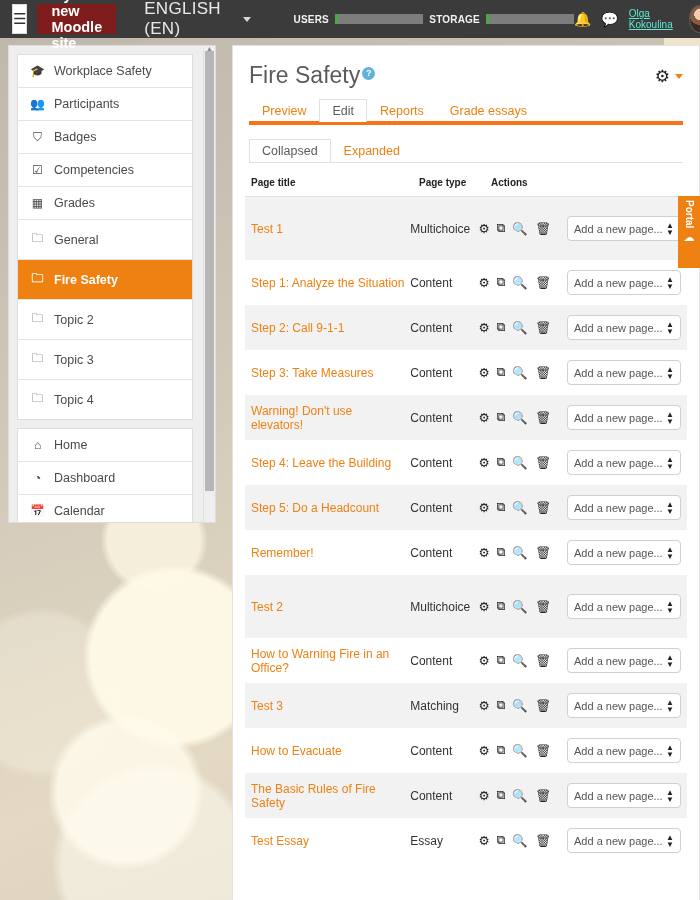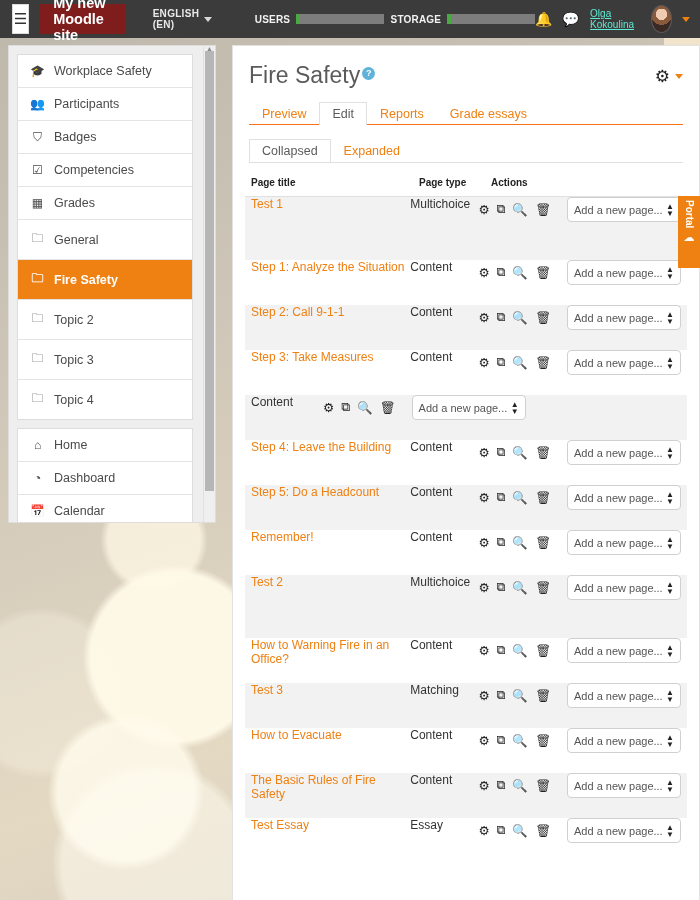--- a/index.html
+++ b/index.html
@@ -41,23 +41,23 @@
     display: flex; align-items: center; justify-content: center;
     font-size: 15px; color: #333; cursor: pointer;
   }
   #site-btn {
     margin-left: 10px; height: 30px; padding: 0 14px;
     background: #7f1d1d; color: #fff;
     font-size: 14.5px; font-weight: 600;
     display: flex; align-items: center; cursor: pointer;
   }
   #lang {
-    margin-left: 28px; color: #e9e9e9; font-size: 10px;
-    font-weight: 700; letter-spacing: .3px;
-    display: flex; align-items: center; gap: 5px; cursor: pointer;
+    margin-left: 28px; color: #e9e9e9; font-size: 17px;
+    font-weight: 400; letter-spacing: .3px;
+    display: flex; align-items: center; gap: 22px; cursor: pointer;
   }
   .caret-d { width: 0; height: 0; border-left: 4px solid transparent; border-right: 4px solid transparent; border-top: 5px solid #d8d8d8; }
   .caret-o { width: 0; height: 0; border-left: 4px solid transparent; border-right: 4px solid transparent; border-top: 5px solid #ef8012; }
 
   #meters { margin-left: 24px; display: flex; flex-direction: row; gap: 3px; text-align: right; }
   .meter-row { display: flex; align-items: center; gap: 6px; }
   .meter-label { color: #f2f2f2; font-size: 10px; font-weight: 700; letter-spacing: .2px; width: 54px; }
   .meter-track { width: 88px; height: 10px; background: #7d7d7d; position: relative; }
   .meter-fill { position: absolute; left: 0; top: 0; bottom: 0; background: #49a942; }
 
@@ -102,37 +102,37 @@
   #page-head { padding: 16px 16px 0 16px; display: flex; align-items: flex-start; }
   #page-title { font-size: 23px; color: #5b5b5b; font-weight: 400; }
   .help-ico {
     display: inline-block; width: 13px; height: 13px; border-radius: 50%;
     background: #5fb3da; color: #fff; font-size: 9px; font-weight: 700;
     text-align: center; line-height: 13px; vertical-align: 7px; margin-left: 2px; cursor: pointer;
   }
   #gear-wrap { margin-left: auto; display: flex; align-items: center; gap: 5px; padding-top: 4px; }
   #gear { font-size: 17px; color: #222; cursor: pointer; }
 
-  #tabs { display: flex; align-items: flex-end; margin: 10px 16px 0 16px; border-bottom: 1px solid #f97316; height: 26px; }
+  #tabs { display: flex; margin: 10px 16px 0 16px; border-bottom: 4px solid #f97316; height: 26px; }
   .tab {
     padding: 4px 12px; font-size: 12.5px; color: #ef8012; cursor: pointer;
     border: 1px solid transparent; border-bottom: none; margin-bottom: -1px;
   }
   .tab.active { color: #5b5b5b; background: #fff; border-color: #e0e0e0; }
   #tabs2 { display: flex; align-items: center; margin: 12px 16px 0 16px; border-bottom: 1px solid #e0e0e0; height: 26px; }
 
   
   #tbl { margin: 14px 12px 0 12px; }
   #tbl-head { display: flex; padding: 0 6px 8px 6px; border-bottom: 1px solid #e0e0e0; }
   .th { font-size: 10px; font-weight: 700; color: #222; }
   .c-title { width: 168px; }
   .c-type  { width: 72px; }
   .c-acts  { flex: 1; }
 
-  .trow { display: flex; align-items: flex-start; padding: 0 6px; min-height: 45px; }
+  .trow { display: flex; align-items: center; padding: 0 6px; min-height: 45px; }
   .trow.alt { background: #f2f2f2; }
   .trow.tall { min-height: 63px; }
   .rtitle { width: 168px; font-size: 12px; color: #ef8012; cursor: pointer; padding-right: 4px; }
   .rtype  { width: 72px; font-size: 12px; color: #333; }
   .racts  { display: flex; align-items: center; gap: 7px; }
   .aico { font-size: 12.5px; color: #222; cursor: pointer; }
   .rsel {
     margin-left: 9px; width: 114px; height: 25px;
     border: 1px solid #d0d0d0; background: #fff; border-radius: 4px;
     display: flex; align-items: center; padding: 0 6px;
@@ -337,20 +337,21 @@
             <span class="aico">⧉</span>
             <span class="aico">🔍</span>
             <span class="aico">🗑</span>
             <div class="rsel">
               <span>Add a new page...</span>
               <span class="stepper">▲<br>▼</span>
             </div>
           </div>
         </div>
         <div class="trow alt">
+          <div class="rtitle">Warning! Don't use elevators!</div>
           <div class="rtype">Content</div>
           <div class="racts">
             <span class="aico">⚙</span>
             <span class="aico">⧉</span>
             <span class="aico">🔍</span>
             <span class="aico">🗑</span>
             <div class="rsel">
               <span>Add a new page...</span>
               <span class="stepper">▲<br>▼</span>
             </div>

